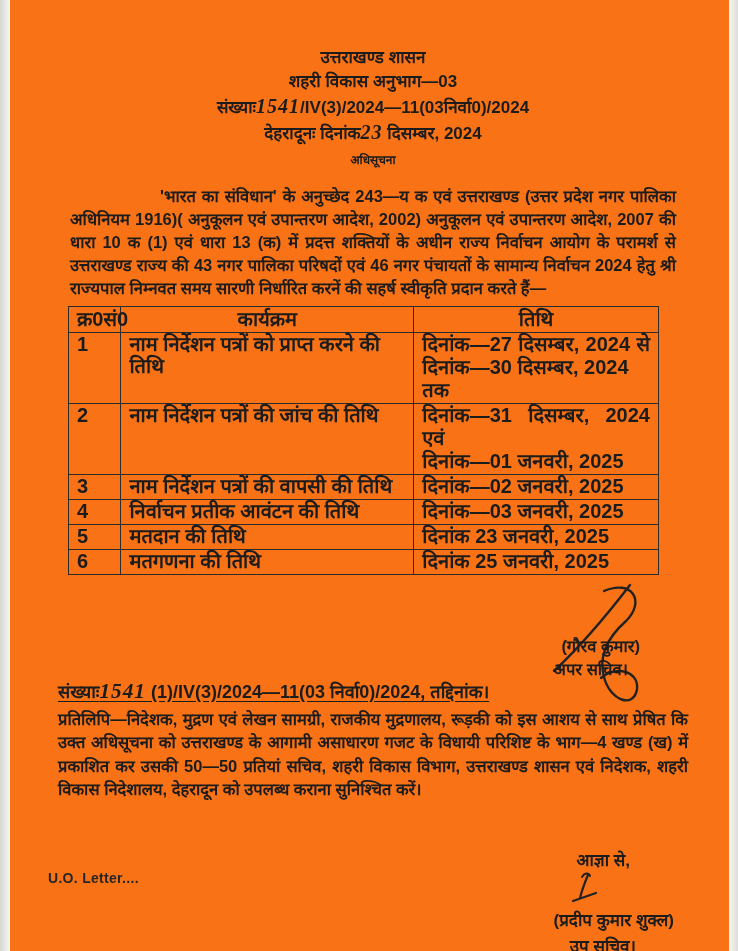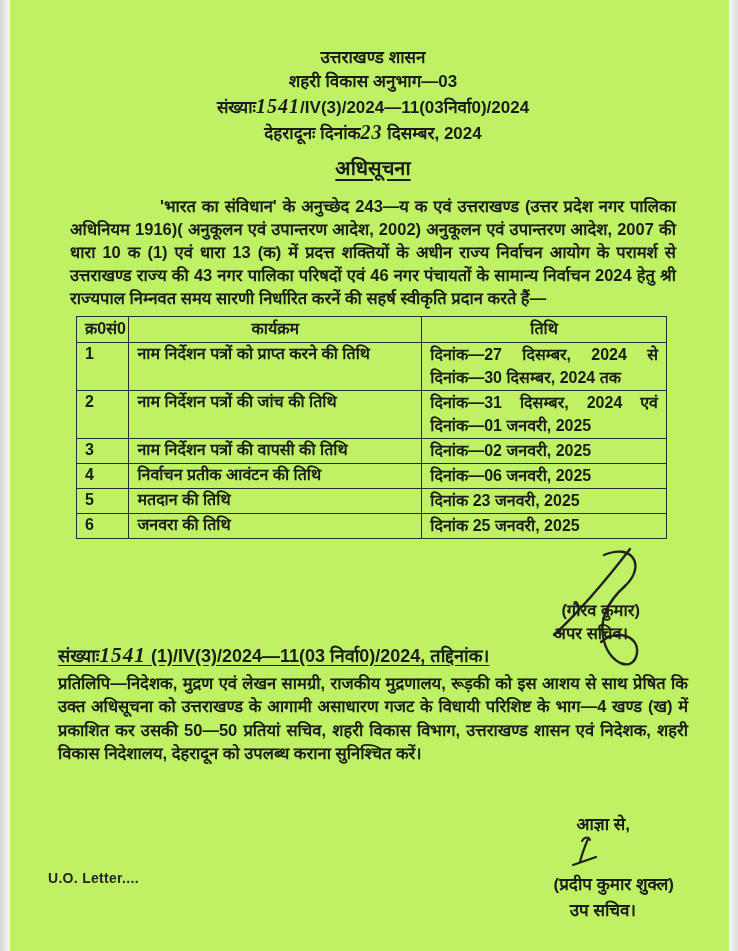--- a/index.html
+++ b/index.html
@@ -1,37 +1,37 @@
 <!DOCTYPE html>
 <html><head>
 <meta charset="utf-8">
 <style>
   html,body{margin:0;padding:0;background:#e9e9e9;}
   .page{
     position:relative;width:738px;height:951px;margin:0 auto;
-    background:#bef264;color:#1c1c1c;overflow:hidden;
+    background:#f97316;color:#1c1c1c;overflow:hidden;
     font-family:"Liberation Sans","DejaVu Sans",sans-serif;
   }
   .edge-left{position:absolute;left:0;top:0;bottom:0;width:10px;
     background:linear-gradient(to right,#d6d6d4,#f7f7f5);}
   .edge-right{position:absolute;right:0;top:0;bottom:0;width:9px;
     background:linear-gradient(to left,#dcdcda,#f7f7f5);}
   .content{position:absolute;left:58px;top:46px;width:630px;}
 
   .doc-header{text-align:center;font-weight:700;font-size:17px;line-height:24px;}
-  .doc-title{display:inline-block;font-size:20px;
-    text-decoration:underline;text-underline-offset:4px;margin-top:10px;}
+  .doc-title{display:inline-block;font-size:12px;
+    text-underline-offset:4px;margin-top:2px;}
   .hand{font-family:Liberation Serif, serif;font-style:italic;font-weight:600;
     font-size:1.18em;letter-spacing:1px;}
 
   .body-par{margin:13px 12px 6px;text-align:justify;text-indent:90px;
     font-size:16.5px;line-height:23px;font-weight:600;}
 
-  table.sched{border-collapse:collapse;margin-left:18px;width:591px;
-    font-size:16px;font-weight:600;table-layout:fixed;}
+  table.sched{border-collapse:collapse;margin-left:10px;width:591px;
+    font-size:20px;font-weight:600;table-layout:fixed;}
   table.sched th,table.sched td{border:1.6px solid #2b2b2b;
     padding:0 8px 1px 8px;vertical-align:top;line-height:22.5px;}
   table.sched th{font-weight:700;text-align:center;padding-top:1px;}
   table.sched th.c-sn{text-align:left;}
   .c-sn{width:48px;}
   .c-prog{width:268px;}
   .c-date{width:224px;}
   td.c-sn,td.c-prog{text-align:left;}
   .dl{line-height:23px;}
   .dl.jl{text-align:justify;text-align-last:justify;}
@@ -111,33 +111,33 @@
           <td class="c-sn">3</td>
           <td class="c-prog">नाम निर्देशन पत्रों की वापसी की तिथि</td>
           <td class="c-date">
             <div class="dl">दिनांक—02 जनवरी, 2025</div>
           </td>
         </tr>
         <tr>
           <td class="c-sn">4</td>
           <td class="c-prog">निर्वाचन प्रतीक आवंटन की तिथि</td>
           <td class="c-date">
-            <div class="dl">दिनांक—06 जनवरी, 2025</div>
+            <div class="dl">दिनांक—03 जनवरी, 2025</div>
           </td>
         </tr>
         <tr>
           <td class="c-sn">5</td>
           <td class="c-prog">मतदान की तिथि</td>
           <td class="c-date">
             <div class="dl">दिनांक 23 जनवरी, 2025</div>
           </td>
         </tr>
         <tr>
           <td class="c-sn">6</td>
-          <td class="c-prog">जनवरा की तिथि</td>
+          <td class="c-prog">मतगणना की तिथि</td>
           <td class="c-date">
             <div class="dl">दिनांक 25 जनवरी, 2025</div>
           </td>
         </tr>
       </tbody>
     </table>
 
     <div class="sig1">
       <svg width="104" height="136" viewBox="0 0 104 136">
         <path d="M84,6 C64,32 36,66 8,92" stroke="#222" stroke-width="2.4" fill="none" stroke-linecap="round"></path>

